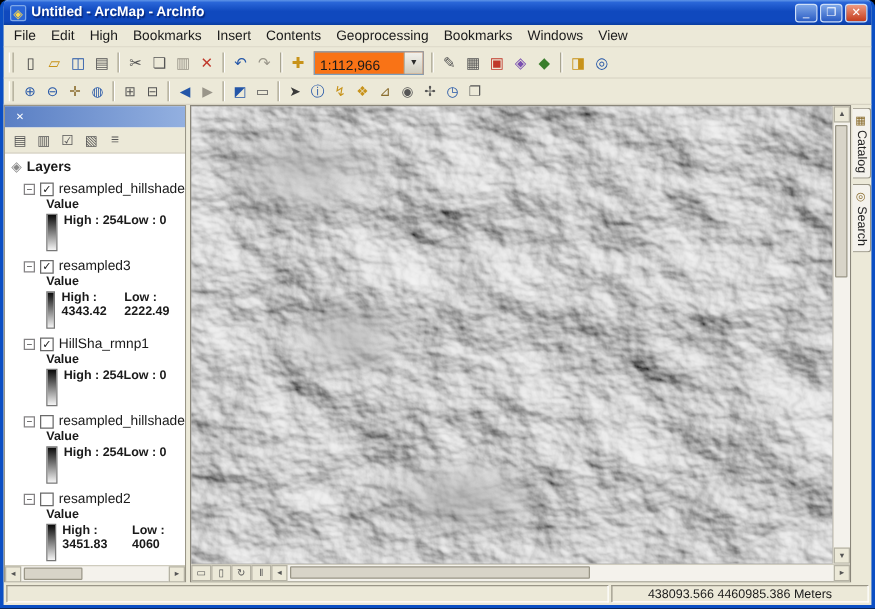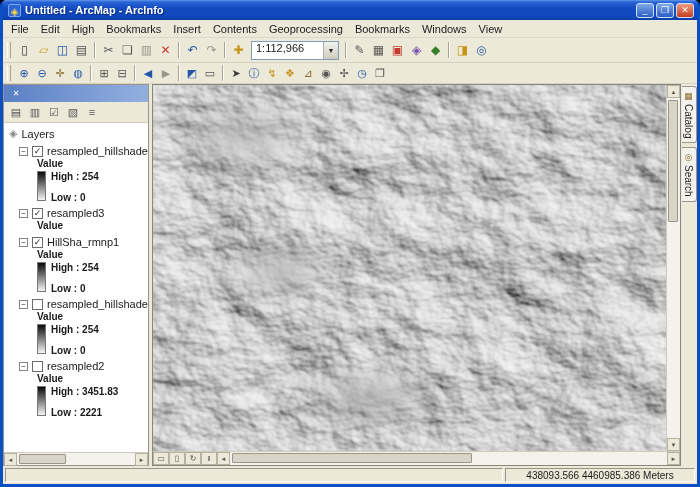--- a/index.html
+++ b/index.html
@@ -37,22 +37,22 @@
     border-left: 1px solid #fff; border-right: 1px solid #a8a48f; }
   .tbtn { width: 19px; height: 18px; display: flex; align-items: center; justify-content: center;
     font-size: 12px; color: #3a3a3a; cursor: pointer; border: 1px solid transparent; }
   .tb2 .tbtn { width: 18px; height: 17px; font-size: 11px; }
   .sep { width: 0; height: 16px; border-left: 1px solid #a8a48f; border-right: 1px solid #fff;
     margin: 0 3px; }
   .c-yellow { color: #c8931a; } .c-blue { color: #2456a8; } .c-red { color: #c0392b; }
   .c-green { color: #3a7d2c; } .c-gray { color: #555; } .c-purple { color: #7a4fb0; }
   .c-brown { color: #8a6d2f; } .c-dim { color: #9a968a; }
 
-  .scale-combo { width: 88px; height: 19px; background: #ffffff; border: 1px solid #7f9db9;
-    display: flex; align-items: flex-start; margin: 0 3px; cursor: pointer; }
+  .scale-combo { width: 88px; height: 19px; background: #f97316; border: 1px solid #7f9db9;
+    display: flex; align-items: flex-end; margin: 0 3px; cursor: pointer; }
   .scale-text { flex: 1; padding-left: 4px; font-size: 11px; }
   .combo-arrow { width: 15px; height: 17px; font-size: 7px; display: flex; align-items: center;
     justify-content: center; color: #2a2a2a; background: linear-gradient(180deg,#f2f1ec,#cfccbe);
     border-left: 1px solid #b5b2a4; }
 
   
   .content { flex: 1; display: flex; min-height: 0; }
 
   
   .toc-panel { width: 146px; flex: 0 0 146px; display: flex; flex-direction: column;
@@ -63,35 +63,35 @@
   .toc-header .hdr-title { flex: 1; white-space: nowrap; overflow: hidden; }
   .hdr-btn { width: 14px; height: 13px; font-size: 8px; line-height: 13px; text-align: center;
     color: #fff; cursor: pointer; }
   .toc-toolbar { height: 21px; flex: 0 0 21px; display: flex; align-items: center; gap: 1px;
     background: #ece9d8; border-bottom: 1px solid #cfccbe; padding-left: 3px; }
   .toc-toolbar .tbtn { width: 18px; height: 17px; font-size: 11px; }
   .toc-tree { flex: 1; background: #fff; overflow: hidden; padding: 3px 0 0 5px; }
 
   .root-row { display: flex; align-items: center; gap: 4px; height: 15px; }
   .root-icon { font-size: 11px; color: #888; }
-  .root-label { font-weight: normal; }
+  .root-label { font-weight: bold; }
 
   .layer-block { margin: 3px 0 2px 10px; }
   .layer-row { display: flex; align-items: center; gap: 4px; height: 14px; }
   .expander { width: 9px; height: 9px; flex: 0 0 9px; border: 1px solid #848284; background: #fff;
     font-size: 8px; line-height: 7px; text-align: center; color: #333; cursor: pointer; }
   .checkbox { width: 11px; height: 11px; flex: 0 0 11px; border: 1px solid #6a6a6a; background: #fff;
     font-size: 9px; line-height: 9px; text-align: center; color: #222; cursor: pointer; }
   .layer-name { white-space: nowrap; cursor: default; }
   .legend { padding-left: 18px; font-weight: bold; }
   .legend-value { font-size: 10px; height: 12px; }
   .ramp-row { display: flex; gap: 5px; margin-top: 1px; }
   .ramp { width: 9px; height: 30px; border: 1px solid #777;
     background: linear-gradient(180deg,#0a0a0a,#f5f5f5); }
-  .ramp-labels { display: flex; flex-direction: column; justify-content: space-between;
+  .ramp-labels { display: flex; flex-direction: row; justify-content: space-between;
     height: 32px; font-size: 10px; }
 
   .toc-hscroll { height: 13px; flex: 0 0 13px; display: flex; background: #f4f2ec;
     border-top: 1px solid #cfccbe; }
   .scroll-btn { width: 13px; height: 13px; font-size: 6px; display: flex; align-items: center;
     justify-content: center; background: #ece9d8; border: 1px solid #b5b2a4; color: #555;
     cursor: pointer; }
   .scroll-track { flex: 1; position: relative; }
   .scroll-thumb-h { position: absolute; left: 2px; top: 1px; width: 40%; height: 10px;
     background: #d8d4c8; border: 1px solid #9a9687; border-radius: 1px; cursor: grab; }
@@ -130,21 +130,21 @@
     flex-direction: column; align-items: center; padding-top: 2px; gap: 4px; }
   .side-tab { writing-mode: vertical-rl; display: flex; align-items: center; gap: 3px;
     background: #f4f2ec; border: 1px solid #9a9687; border-left: 0; border-radius: 0 3px 3px 0;
     padding: 4px 0; font-size: 10px; color: #222; cursor: pointer; width: 15px; }
   .side-tab .tab-icon { writing-mode: horizontal-tb; font-size: 9px; color: #8a6d2f; }
 
   
   .statusbar { height: 18px; flex: 0 0 18px; display: flex; align-items: center; gap: 2px;
     background: #ece9d8; padding: 0 2px; }
   .status-main { flex: 1; height: 14px; border: 1px solid; border-color: #9a9687 #fff #fff #9a9687; }
-  .status-coords { width: 190px; height: 14px; border: 1px solid;
+  .status-coords { width: 206px; height: 14px; border: 1px solid;
     border-color: #9a9687 #fff #fff #9a9687; font-size: 10px; display: flex; align-items: center;
     justify-content: center; white-space: nowrap; }
 </style>
 </head>
 <body>
 
 <div class="window">
 
   <div class="titlebar">
     <span class="app-icon">◈</span>
@@ -266,20 +266,27 @@
         </div>
 
         <div class="layer-block">
           <div class="layer-row">
             <span class="expander">−</span>
             <span class="checkbox">✓</span>
             <span class="layer-name">resampled3</span>
           </div>
           <div class="legend">
             <div class="legend-value">Value</div>
+            <div class="ramp-row">
+              <span class="ramp"></span>
+              <span class="ramp-labels">
+                <span>High : 4343.42</span>
+                <span>Low : 2222.49</span>
+              </span>
+            </div>
           </div>
         </div>
 
         <div class="layer-block">
           <div class="layer-row">
             <span class="expander">−</span>
             <span class="checkbox">✓</span>
             <span class="layer-name">HillSha_rmnp1</span>
           </div>
           <div class="legend">
@@ -317,21 +324,21 @@
             <span class="expander">−</span>
             <span class="checkbox"></span>
             <span class="layer-name">resampled2</span>
           </div>
           <div class="legend">
             <div class="legend-value">Value</div>
             <div class="ramp-row">
               <span class="ramp"></span>
               <span class="ramp-labels">
                 <span>High : 3451.83</span>
-                <span>Low : 2221</span>
+                <span>Low : 4060</span>
               </span>
             </div>
           </div>
         </div>
       </div>
 
       <div class="toc-hscroll">
         <span class="scroll-btn">◄</span>
         <span class="scroll-track">
           <span class="scroll-thumb-h"></span>

